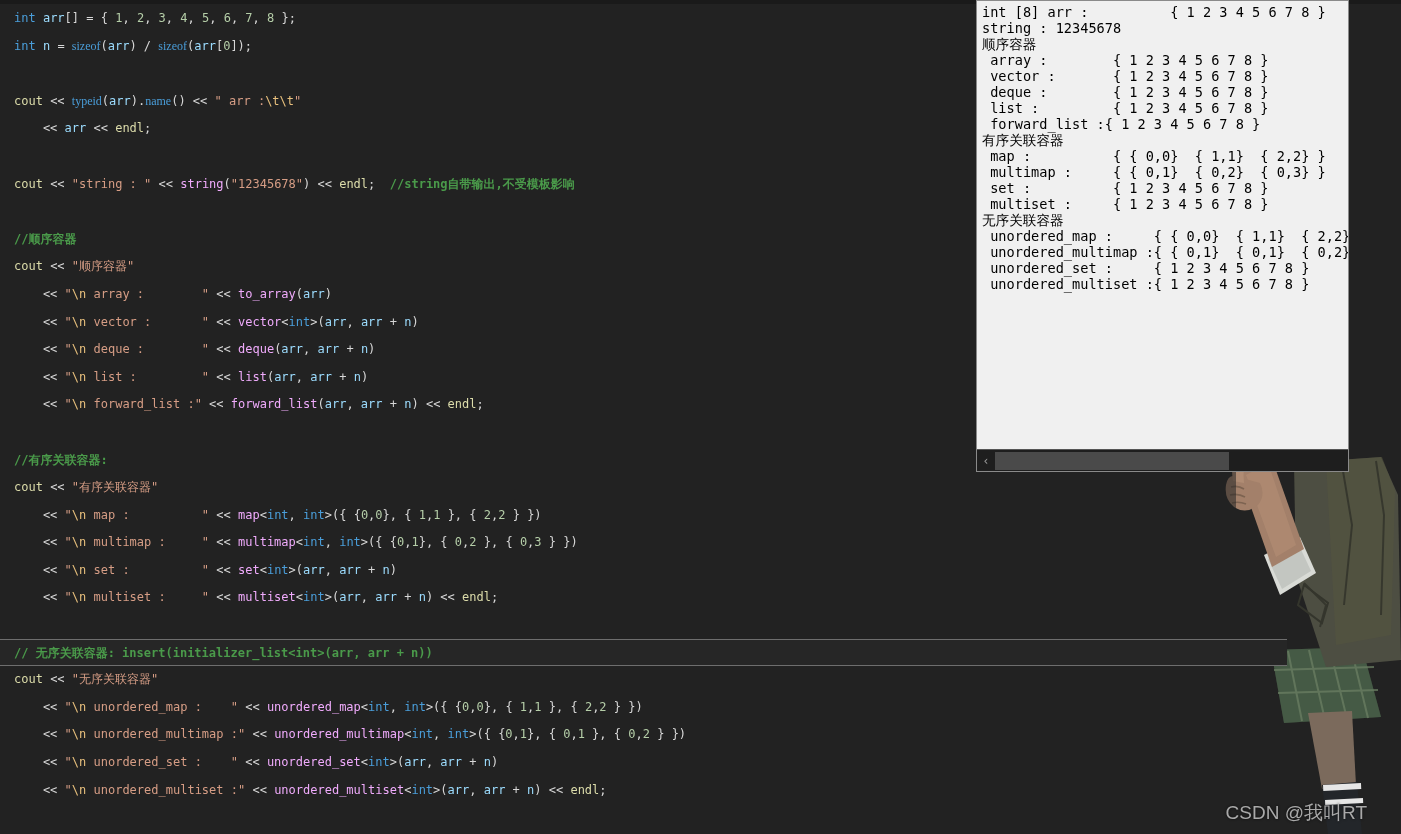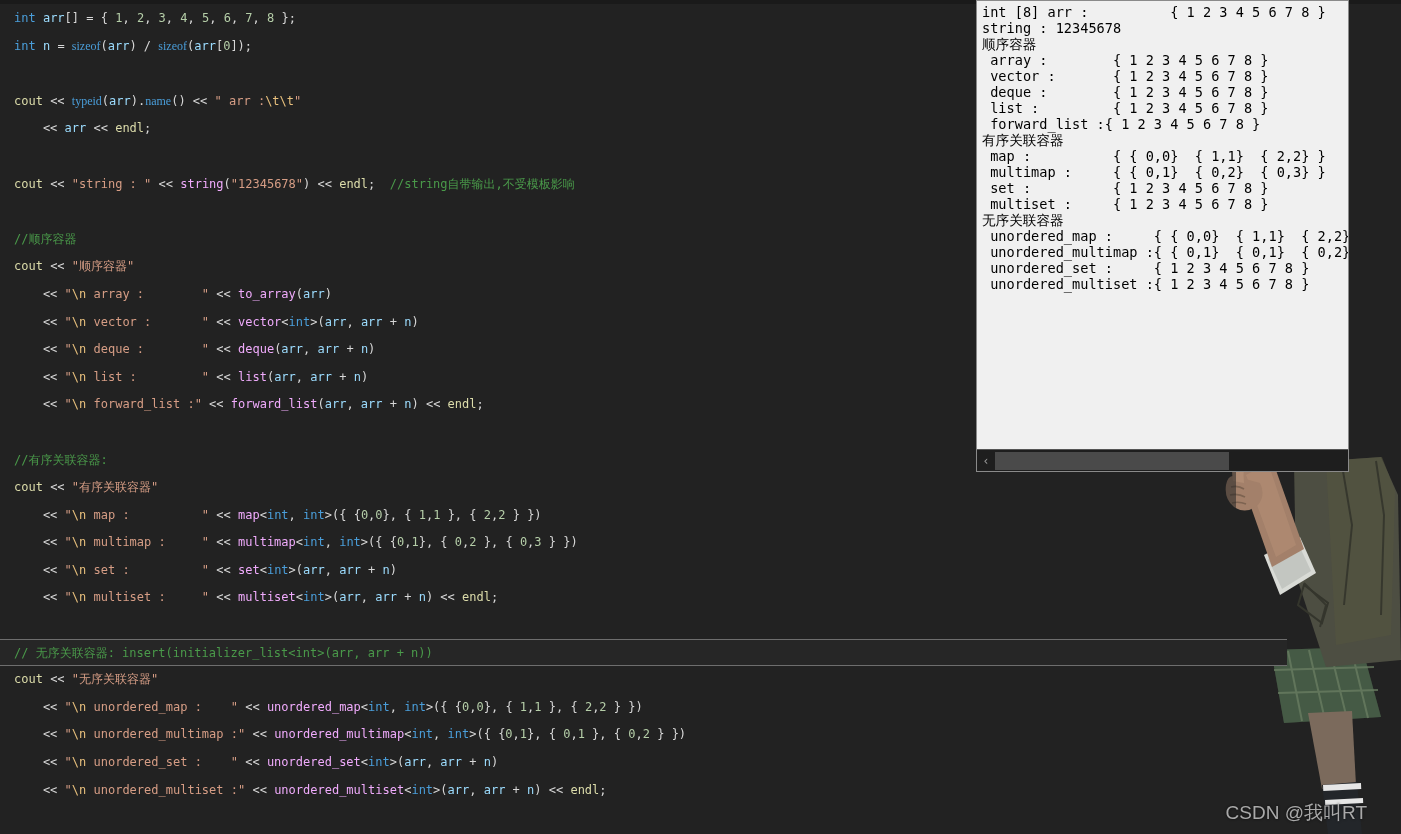--- a/index.html
+++ b/index.html
@@ -47,21 +47,21 @@
   }
 
   
   .kw     {color:#4a9eda;}   
   .var    {color:#9cdcfe;}   
   .fn     {color:#4a9eda;font-family:Liberation Serif, serif;}   
   .type   {color:#f0abfc;}   
   .str    {color:#d69d85;}   
   .esc    {color:#e8c07d;text-align:right;}   
   .num    {color:#b5cea8;}   
-  .cmt    {color:#4a9a4a;}   
+  .cmt    {color:#4a9a4a;font-weight:bold;}   
   .op     {color:#d8d8d8;}   
   .punct  {color:#d8d8d8;}
   .id     {color:#dcdcaa;margin-top:32px;}   
   .brace  {color:#d8d8d8;}
 
   
   #console-window{
     position:absolute;left:976px;top:0;width:373px;height:472px;
     background:#f0f0f0;
     border:1px solid #8a8a8a;

